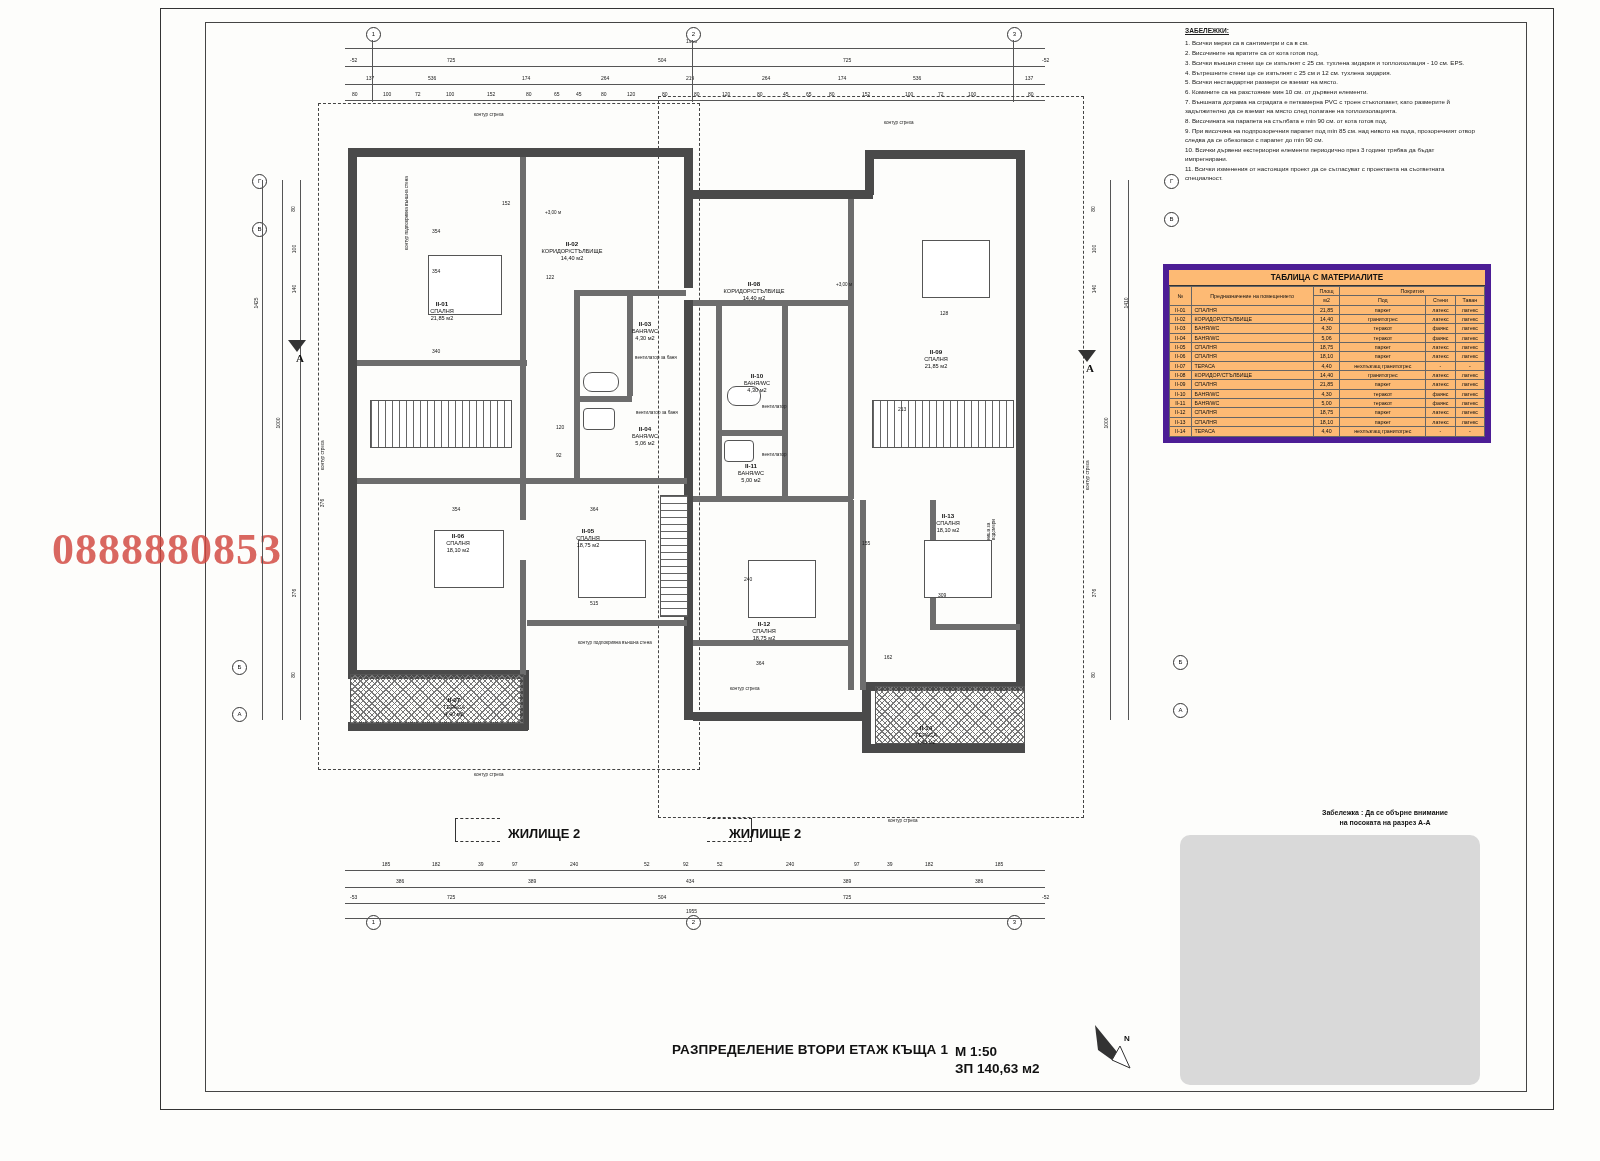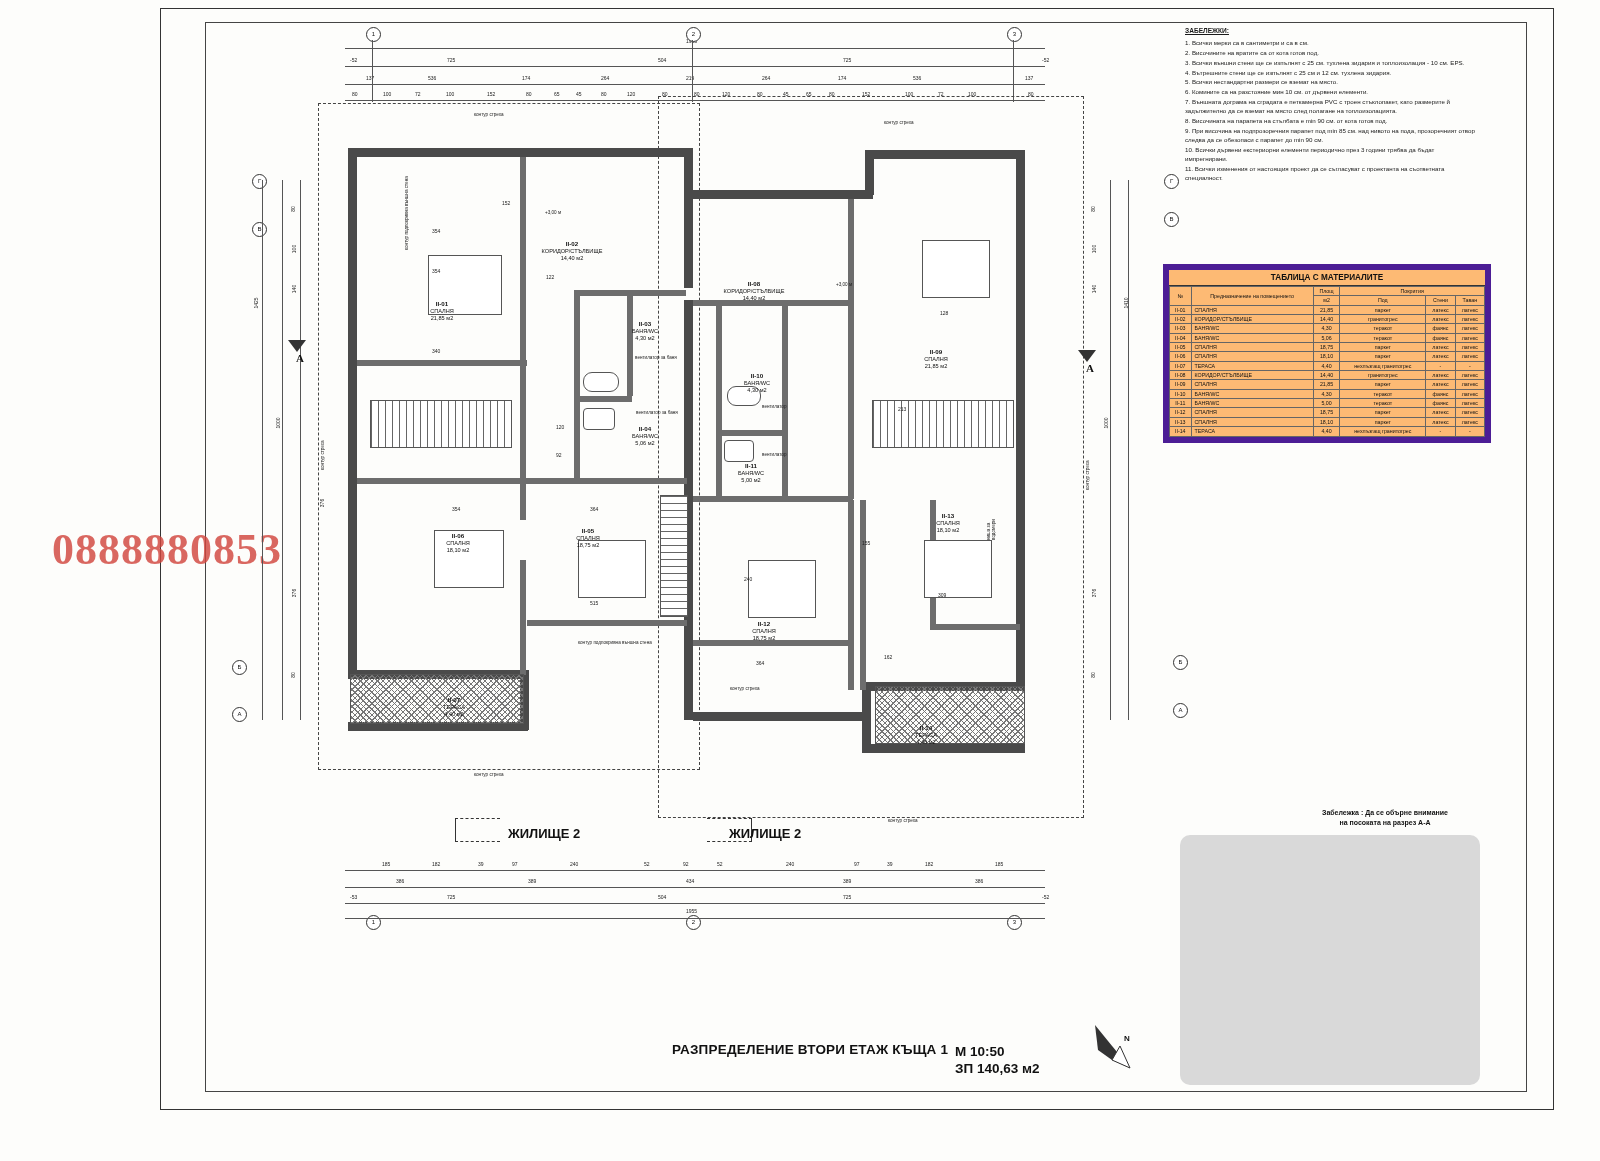--- a/index.html
+++ b/index.html
@@ -217,21 +217,21 @@
 
   <div class="note-a">
     <div>Забележка : Да се обърне внимание</div>
     <div>на посоката на разрез А-А</div>
   </div>
   <div class="graybox"></div>
 
   <div class="watermark">0888880853</div>
 
   <div class="title1">РАЗПРЕДЕЛЕНИЕ ВТОРИ ЕТАЖ КЪЩА 1</div>
-  <div class="title2">М 10:50</div>
+  <div class="title2">М 1:50</div>
   <div class="zp">ЗП 140,63 м2</div>
   <div class="northwrap">
     <svg width="60" height="60" viewBox="0 0 60 60">
       <polygon points="5,5 40,48 22,40 8,30" fill="#333"></polygon>
       <polygon points="40,48 22,40 30,26" fill="#fff" stroke="#333" stroke-width="1"></polygon>
     </svg>
   </div>
   <div class="north-label">N</div>
 
   <div class="dash-left"></div>

